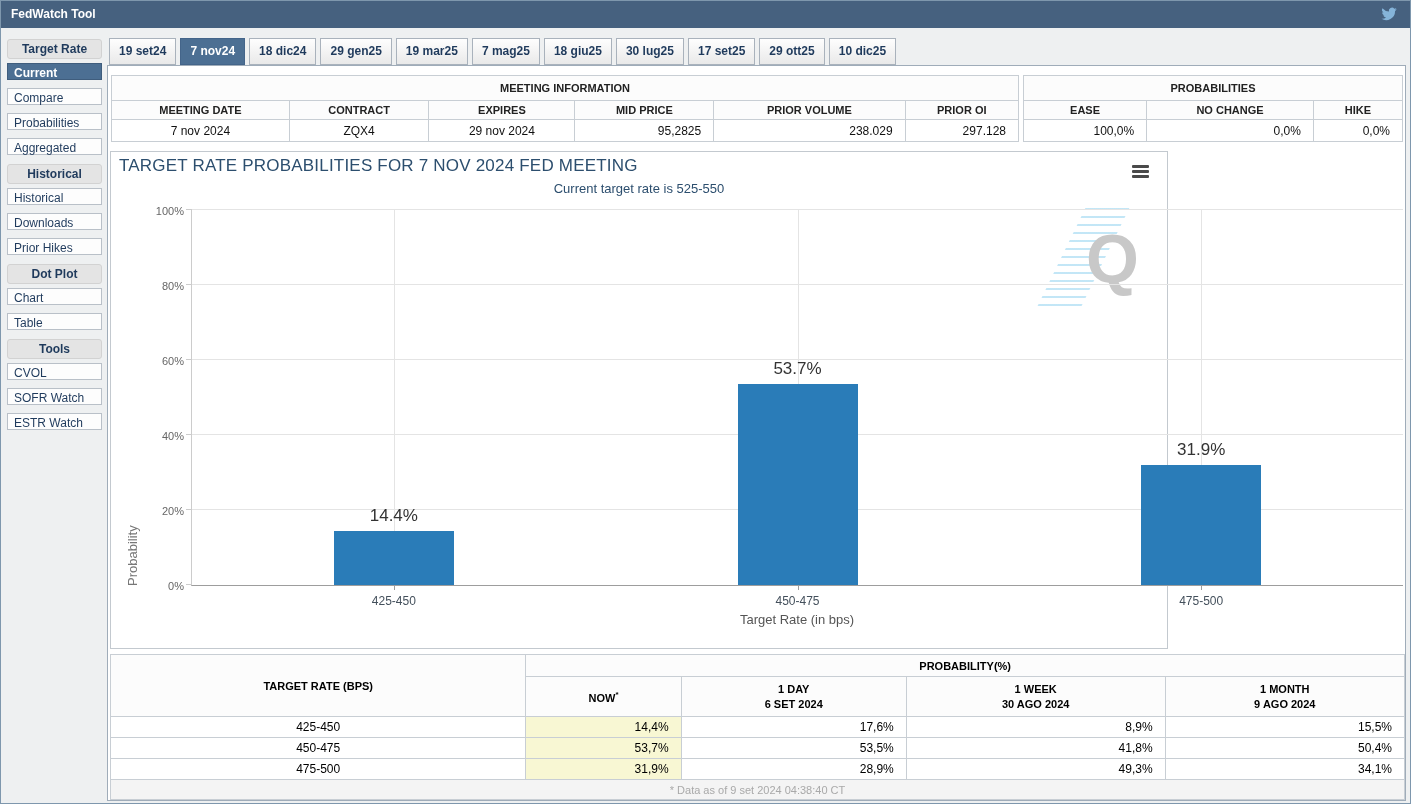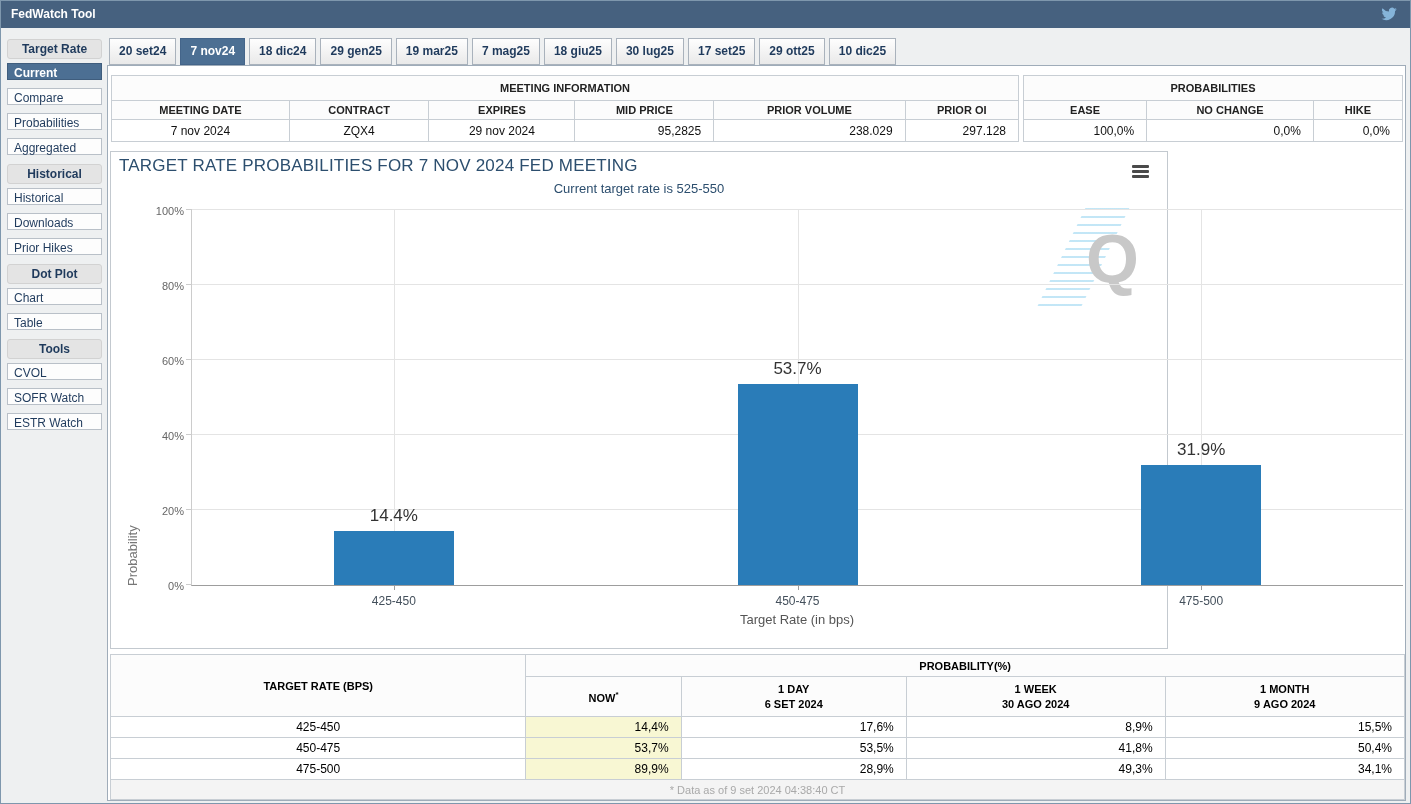--- a/index.html
+++ b/index.html
@@ -128,21 +128,21 @@
       </div>
       <div class="side-section">
         <div class="side-header">Tools</div>
         <div class="side-item">CVOL</div>
         <div class="side-item">SOFR Watch</div>
         <div class="side-item">ESTR Watch</div>
       </div>
     </div>
 
   <div class="tabs">
-      <div class="tab">20 set24</div>
+      <div class="tab">19 set24</div>
       <div class="tab selected">7 nov24</div>
       <div class="tab">18 dic24</div>
       <div class="tab">29 gen25</div>
       <div class="tab">19 mar25</div>
       <div class="tab">7 mag25</div>
       <div class="tab">18 giu25</div>
       <div class="tab">30 lug25</div>
       <div class="tab">17 set25</div>
       <div class="tab">29 ott25</div>
       <div class="tab">10 dic25</div>
@@ -294,21 +294,21 @@
           </tr>
           <tr>
             <td class="bt-cell c-center">450-475</td>
             <td class="bt-cell c-right now-cell">53,7%</td>
             <td class="bt-cell c-right">53,5%</td>
             <td class="bt-cell c-right">41,8%</td>
             <td class="bt-cell c-right">50,4%</td>
           </tr>
           <tr>
             <td class="bt-cell c-center">475-500</td>
-            <td class="bt-cell c-right now-cell">89,9%</td>
+            <td class="bt-cell c-right now-cell">31,9%</td>
             <td class="bt-cell c-right">28,9%</td>
             <td class="bt-cell c-right">49,3%</td>
             <td class="bt-cell c-right">34,1%</td>
           </tr>
         </tbody>
       <tbody>
           <tr>
             <td class="bt-foot" colspan="5">* Data as of 9 set 2024 04:38:40 CT</td>
           </tr>
     </tbody>

